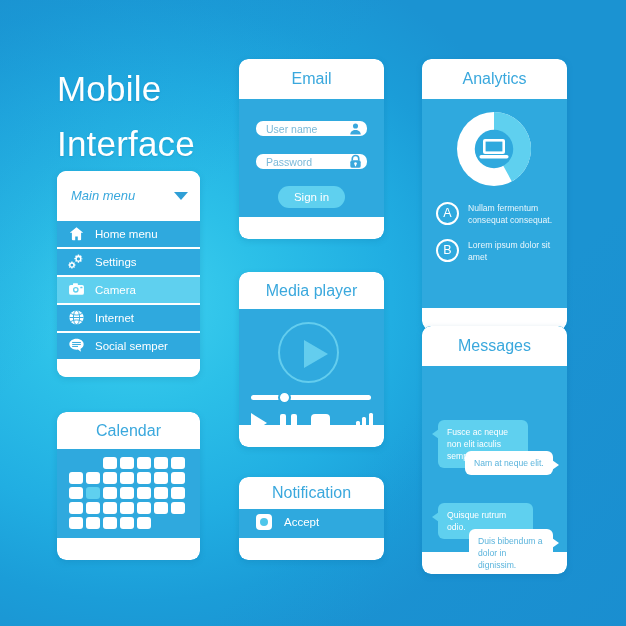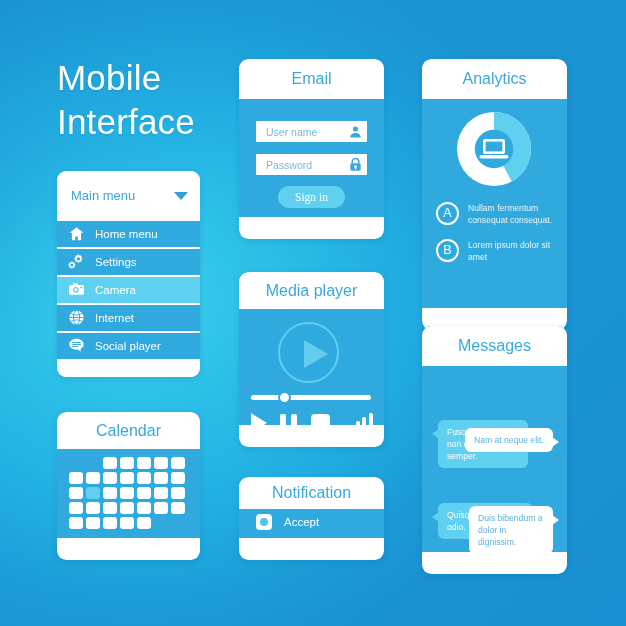--- a/index.html
+++ b/index.html
@@ -27,21 +27,21 @@
   .title-block{
     position:absolute; left:57px; top:56px;
     z-index:3;
     color:#ffffff;
     font-size:35px;
     line-height:44px;
     font-weight:400;
     letter-spacing:0.2px;
     text-shadow:0 1px 2px rgba(0,80,130,0.18);
   }
-  .title-block div{ white-space:nowrap; }
+  .title-block div{ white-space:nowrap;margin-top:11px; }
 
   
   .panel{
     position:absolute;
     z-index:3;
     background:#2fa9de;
     border-radius:9px;
     overflow:hidden;
     box-shadow:0 2px 6px rgba(10,90,140,0.18);
     display:flex;
@@ -70,20 +70,21 @@
   }
 
   
   #menu-panel{ left:57px; top:171px; width:143px; height:206px; background:#ffffff; }
   #menu-panel .menu-head{
     height:52px; background:#ffffff;
     display:flex; align-items:center; justify-content:space-between;
     padding:0 12px 0 14px;
     color:#3aa8dd; font-size:13px;
     border-radius:9px 9px 0 0;
+    font-style:italic;
   }
   .caret{
     width:0; height:0;
     border-left:7px solid transparent;
     border-right:7px solid transparent;
     border-top:8px solid #2f9fd6;
   }
   .menu-item{
     height:29px;
     background:#2fa9de;
@@ -105,36 +106,36 @@
     display:flex; flex-direction:column; gap:3px;
   }
   .cal-row{ display:flex; gap:3px; }
   .cal-cell{ width:14px; height:12px; border-radius:3px; background:#ffffff; }
   .cal-cell.pad{ background:transparent; }
   .cal-cell.hl{ background:#5fd0ef; }
 
   
   #email-panel{ left:239px; top:59px; width:145px; height:180px; }
   .field{
-    position:absolute; left:17px; width:111px; height:21px;
-    background:#ffffff; border-radius:1px;
+    position:absolute; left:17px; width:111px; height:15px;
+    background:#ffffff; border-radius:7px;
     display:flex; align-items:center;
     padding:0 4px 0 10px;
     color:#7ab9d8; font-size:10.5px;
   }
   .field .fl{ flex:1 1 auto; }
   .field .fic{ width:15px; height:15px; flex:0 0 15px; }
   #user-field{ top:22px; }
   #pass-field{ top:55px; }
   #signin-btn{
     position:absolute; left:39px; top:87px;
     width:67px; height:22px; border-radius:11px;
     background:#5fd0ef; color:#ffffff;
     font-size:11.5px; text-align:center; line-height:22px;
-    border:none; font-family:Liberation Serif, serif; cursor:pointer;
+    border:none; font-family:Liberation Sans, sans-serif; cursor:pointer;
   }
 
   
   #analytics-panel{ left:422px; top:59px; width:145px; height:271px; }
   .donut{ position:absolute; left:35px; top:13px; width:74px; height:74px; }
   .donut-laptop{ position:absolute; left:56px; top:34px; width:32px; height:32px; }
   .legend-row{ position:absolute; left:14px; display:flex; gap:9px; align-items:flex-start; }
   .legend-badge{
     width:23px; height:23px; flex:0 0 23px; border-radius:50%;
     border:2px solid #ffffff; color:#ffffff;
@@ -201,21 +202,21 @@
     position:absolute;
     border-radius:6px;
     font-size:8.6px;
     line-height:12px;
     padding:6px 9px;
   }
   .bubble.left{
     background:#5fd0ef; color:#ffffff; left:16px;margin-top:36px;
   }
   .bubble.right{
-    background:#ffffff; color:#5bb4dc; right:14px; text-align:left;
+    background:#ffffff; color:#5bb4dc; right:14px; text-align:left;margin-top:23px;
   }
   .bubble.left::before{
     content:""; position:absolute; left:-6px; top:9px;
     width:0;height:0;
     border-top:5px solid transparent;
     border-bottom:5px solid transparent;
     border-right:7px solid #5fd0ef;
   }
   .bubble.right::after{
     content:""; position:absolute; right:-6px; top:9px;
@@ -286,21 +287,21 @@
 
     <div class="menu-item">
       <svg class="mi-ic" viewBox="0 0 24 24">
         <path fill="#fff" d="M12 2.6c-5.6 0-10.1 3.4-10.1 7.7 0 4.2 4.5 7.6 10.1 7.6q1 0 1.95-.15l4.45 3.15-.85-3.95c2.75-1.4 4.55-3.85 4.55-6.65 0-4.3-4.5-7.7-10.1-7.7z"></path>
         <g stroke="#2fa9de" stroke-width="1.4" stroke-linecap="round">
           <line x1="6.4" y1="7.7" x2="17.6" y2="7.7"></line>
           <line x1="6.4" y1="10.5" x2="17.6" y2="10.5"></line>
           <line x1="6.4" y1="13.3" x2="13.6" y2="13.3"></line>
         </g>
       </svg>
-      <span>Social player</span>
+      <span>Social semper</span>
     </div>
 
     <div class="menu-foot"></div>
   </div>
 
   <div class="panel" id="calendar-panel">
     <div class="panel-head">Calendar</div>
     <div class="panel-body">
       <div class="cal-grid" id="cal-grid">
           <div class="cal-row">

